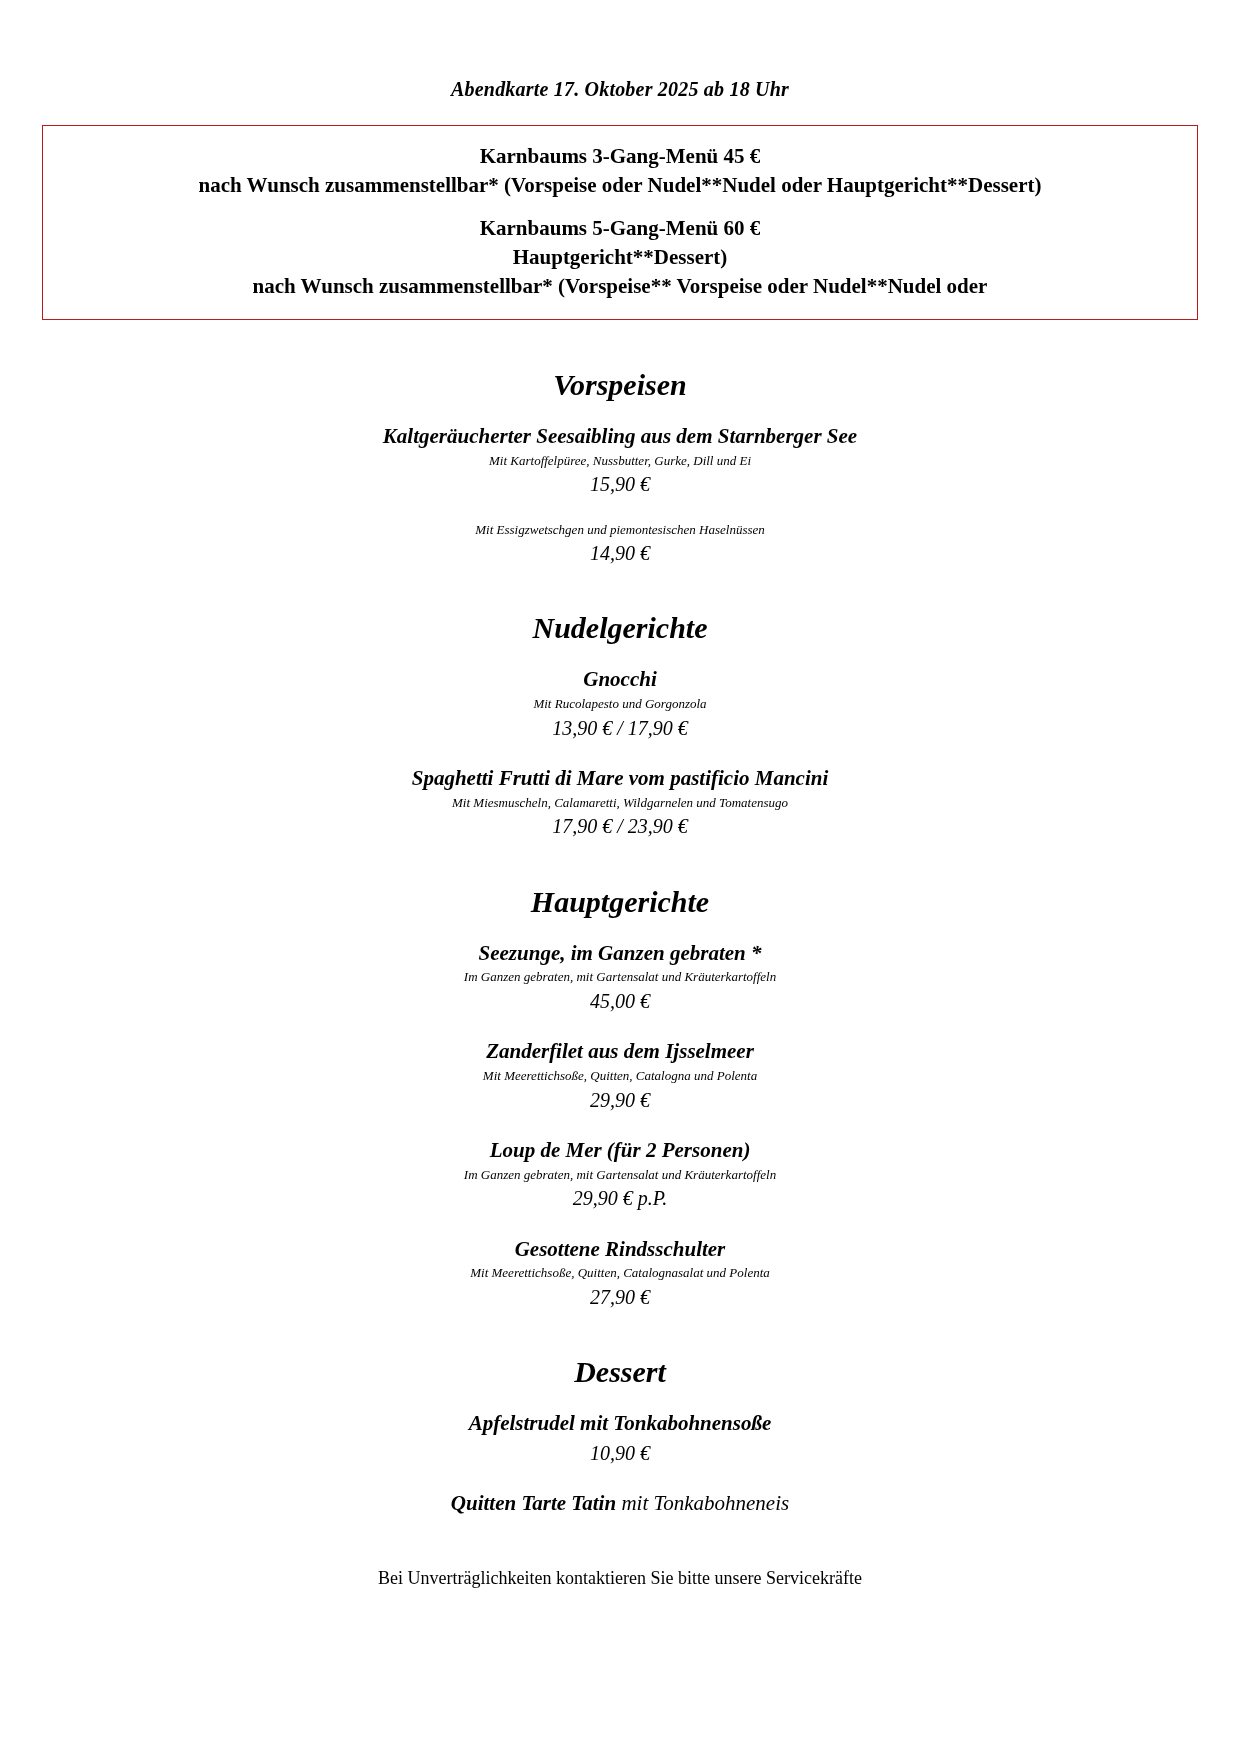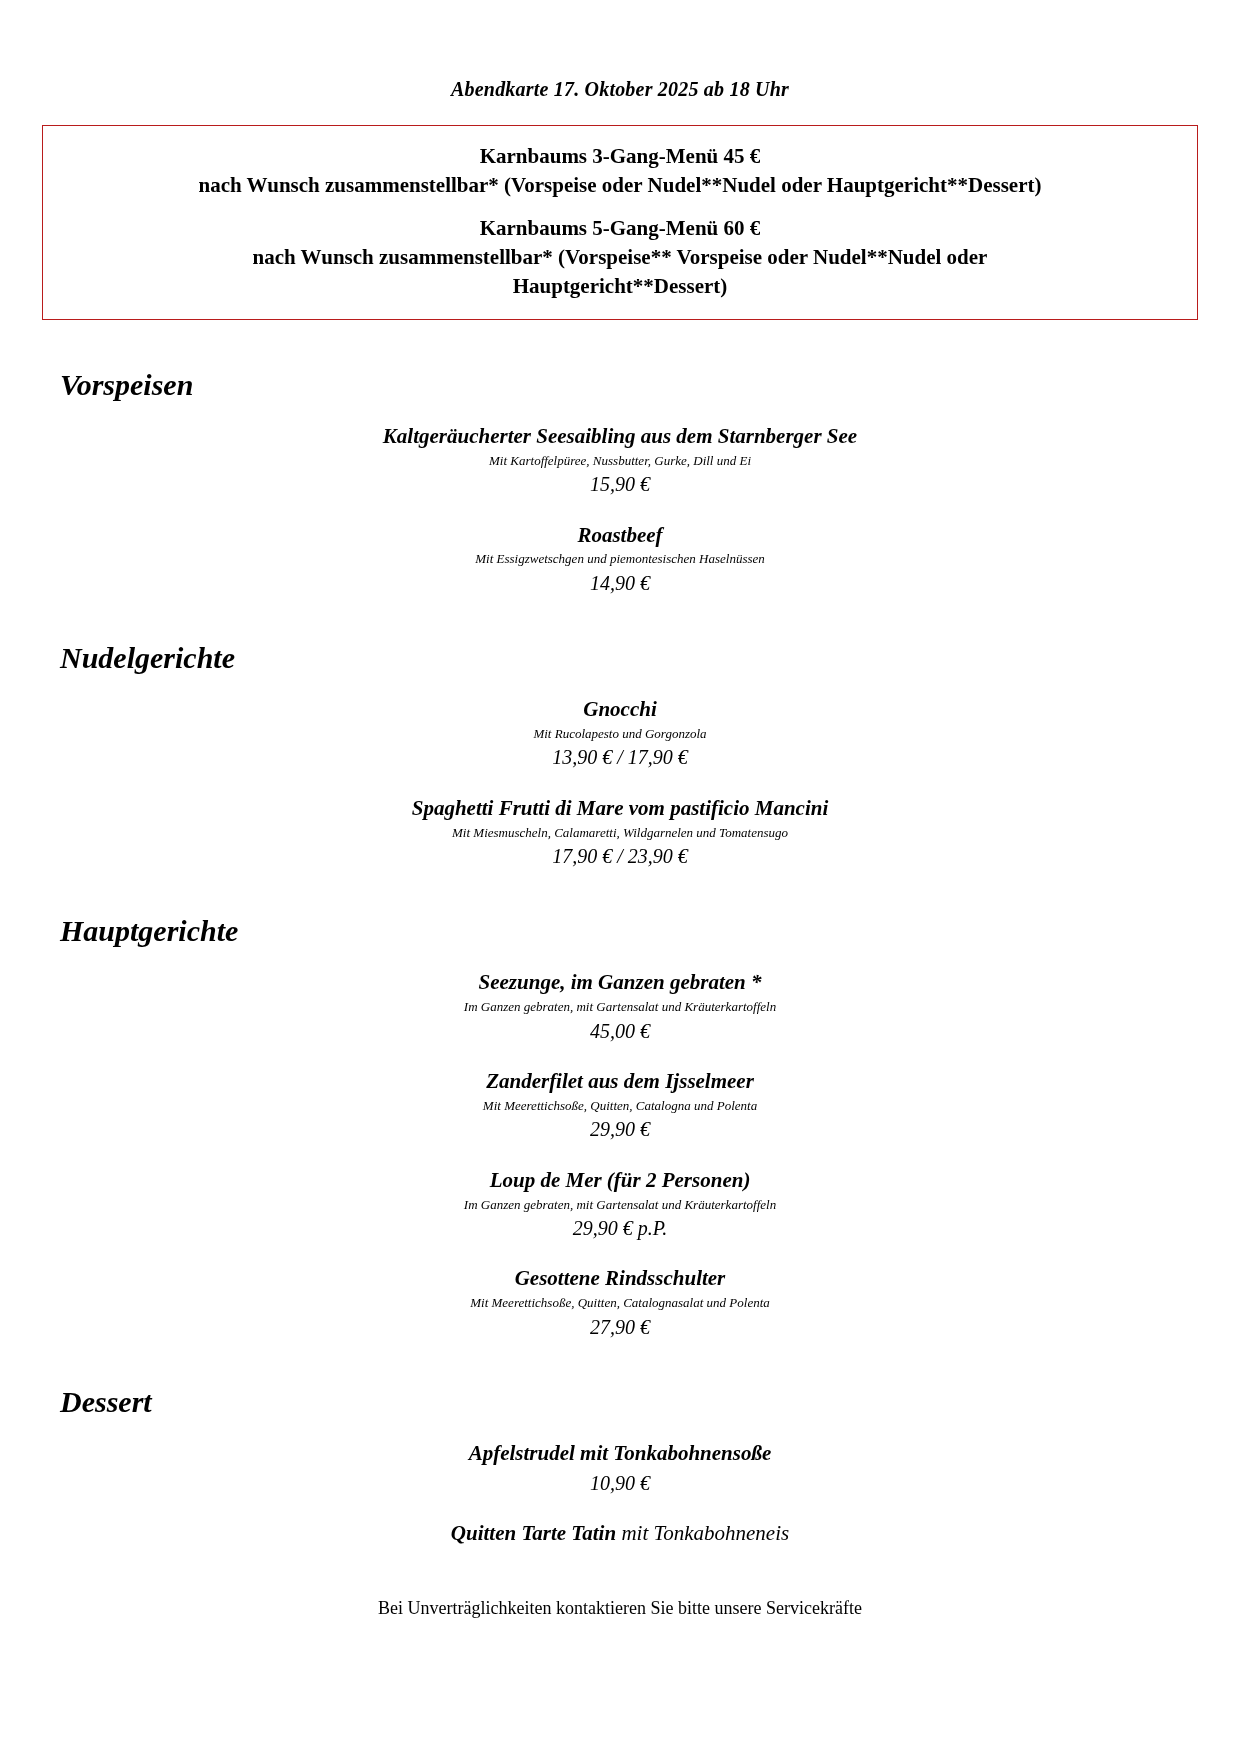--- a/index.html
+++ b/index.html
@@ -37,20 +37,21 @@
     margin: 0;
     text-align: center;
     font-weight: bold;
     font-size: 21px;
     line-height: 1.38;
   }
   .menu-box .gap {
     height: 14px;
   }
   .section-title {
+    text-align: center;
     font-size: 30px;
     font-style: italic;
     font-weight: bold;
     margin: 44px 0 20px 0;
   }
   .section-title.first {
     margin-top: 48px;
   }
   .dish {
     text-align: center;
@@ -94,32 +95,31 @@
 
 <div class="page">
 
   <div class="doc-title">Abendkarte 17. Oktober 2025 ab 18 Uhr</div>
 
   <div class="menu-box">
     <p>Karnbaums 3-Gang-Menü  45 €</p>
     <p>nach Wunsch zusammenstellbar* (Vorspeise oder Nudel**Nudel oder Hauptgericht**Dessert)</p>
     <div class="gap"></div>
     <p>Karnbaums 5-Gang-Menü  60 €</p>
+    <p>Hauptgericht**Dessert)</p>
     <p>nach Wunsch zusammenstellbar* (Vorspeise** Vorspeise oder Nudel**Nudel oder</p>
-    <p>Hauptgericht**Dessert)</p>
   </div>
 
   <div class="section-title first">Vorspeisen</div>
   <div class="dish">
     <div class="dish-name">Kaltgeräucherter Seesaibling aus dem Starnberger See</div>
     <div class="dish-desc">Mit Kartoffelpüree, Nussbutter, Gurke, Dill und Ei</div>
     <div class="dish-price">15,90 €</div>
   </div>
   <div class="dish">
-    <div class="dish-name">Roastbeef</div>
     <div class="dish-desc">Mit Essigzwetschgen und piemontesischen Haselnüssen</div>
     <div class="dish-price">14,90 €</div>
   </div>
 
   <div class="section-title">Nudelgerichte</div>
   <div class="dish">
     <div class="dish-name">Gnocchi</div>
     <div class="dish-desc">Mit Rucolapesto und Gorgonzola</div>
     <div class="dish-price">13,90 €  /  17,90 €</div>
   </div>

